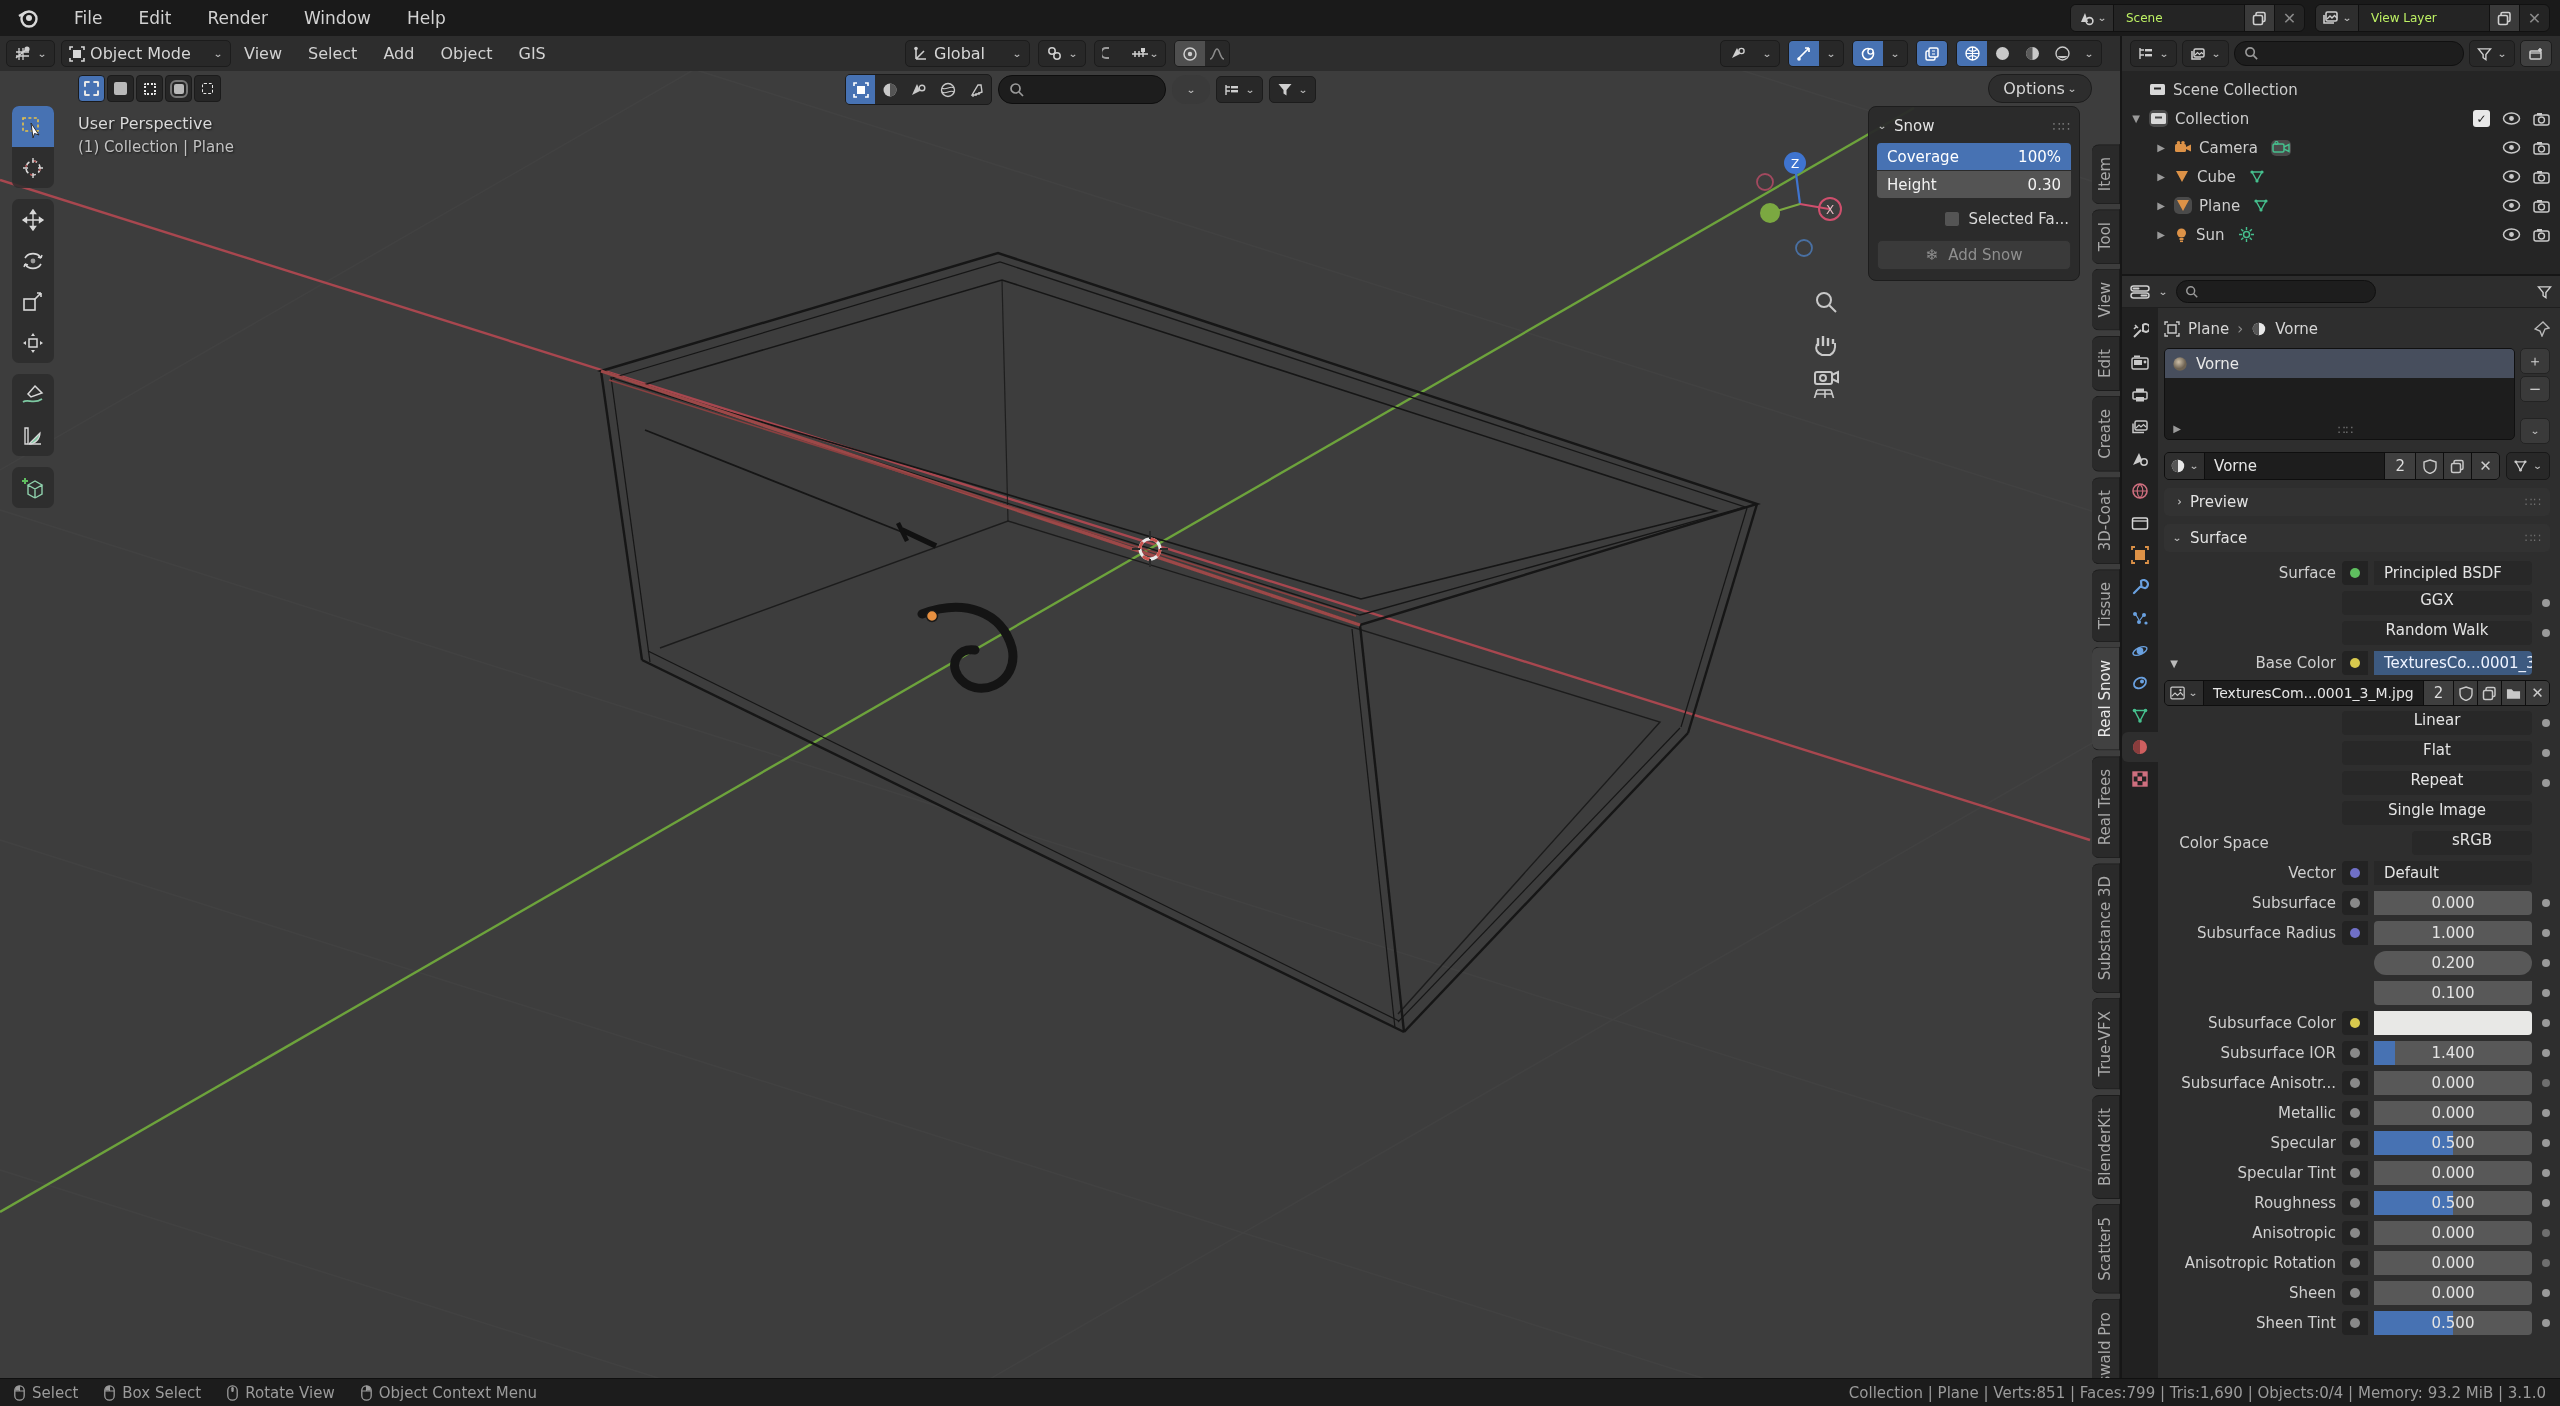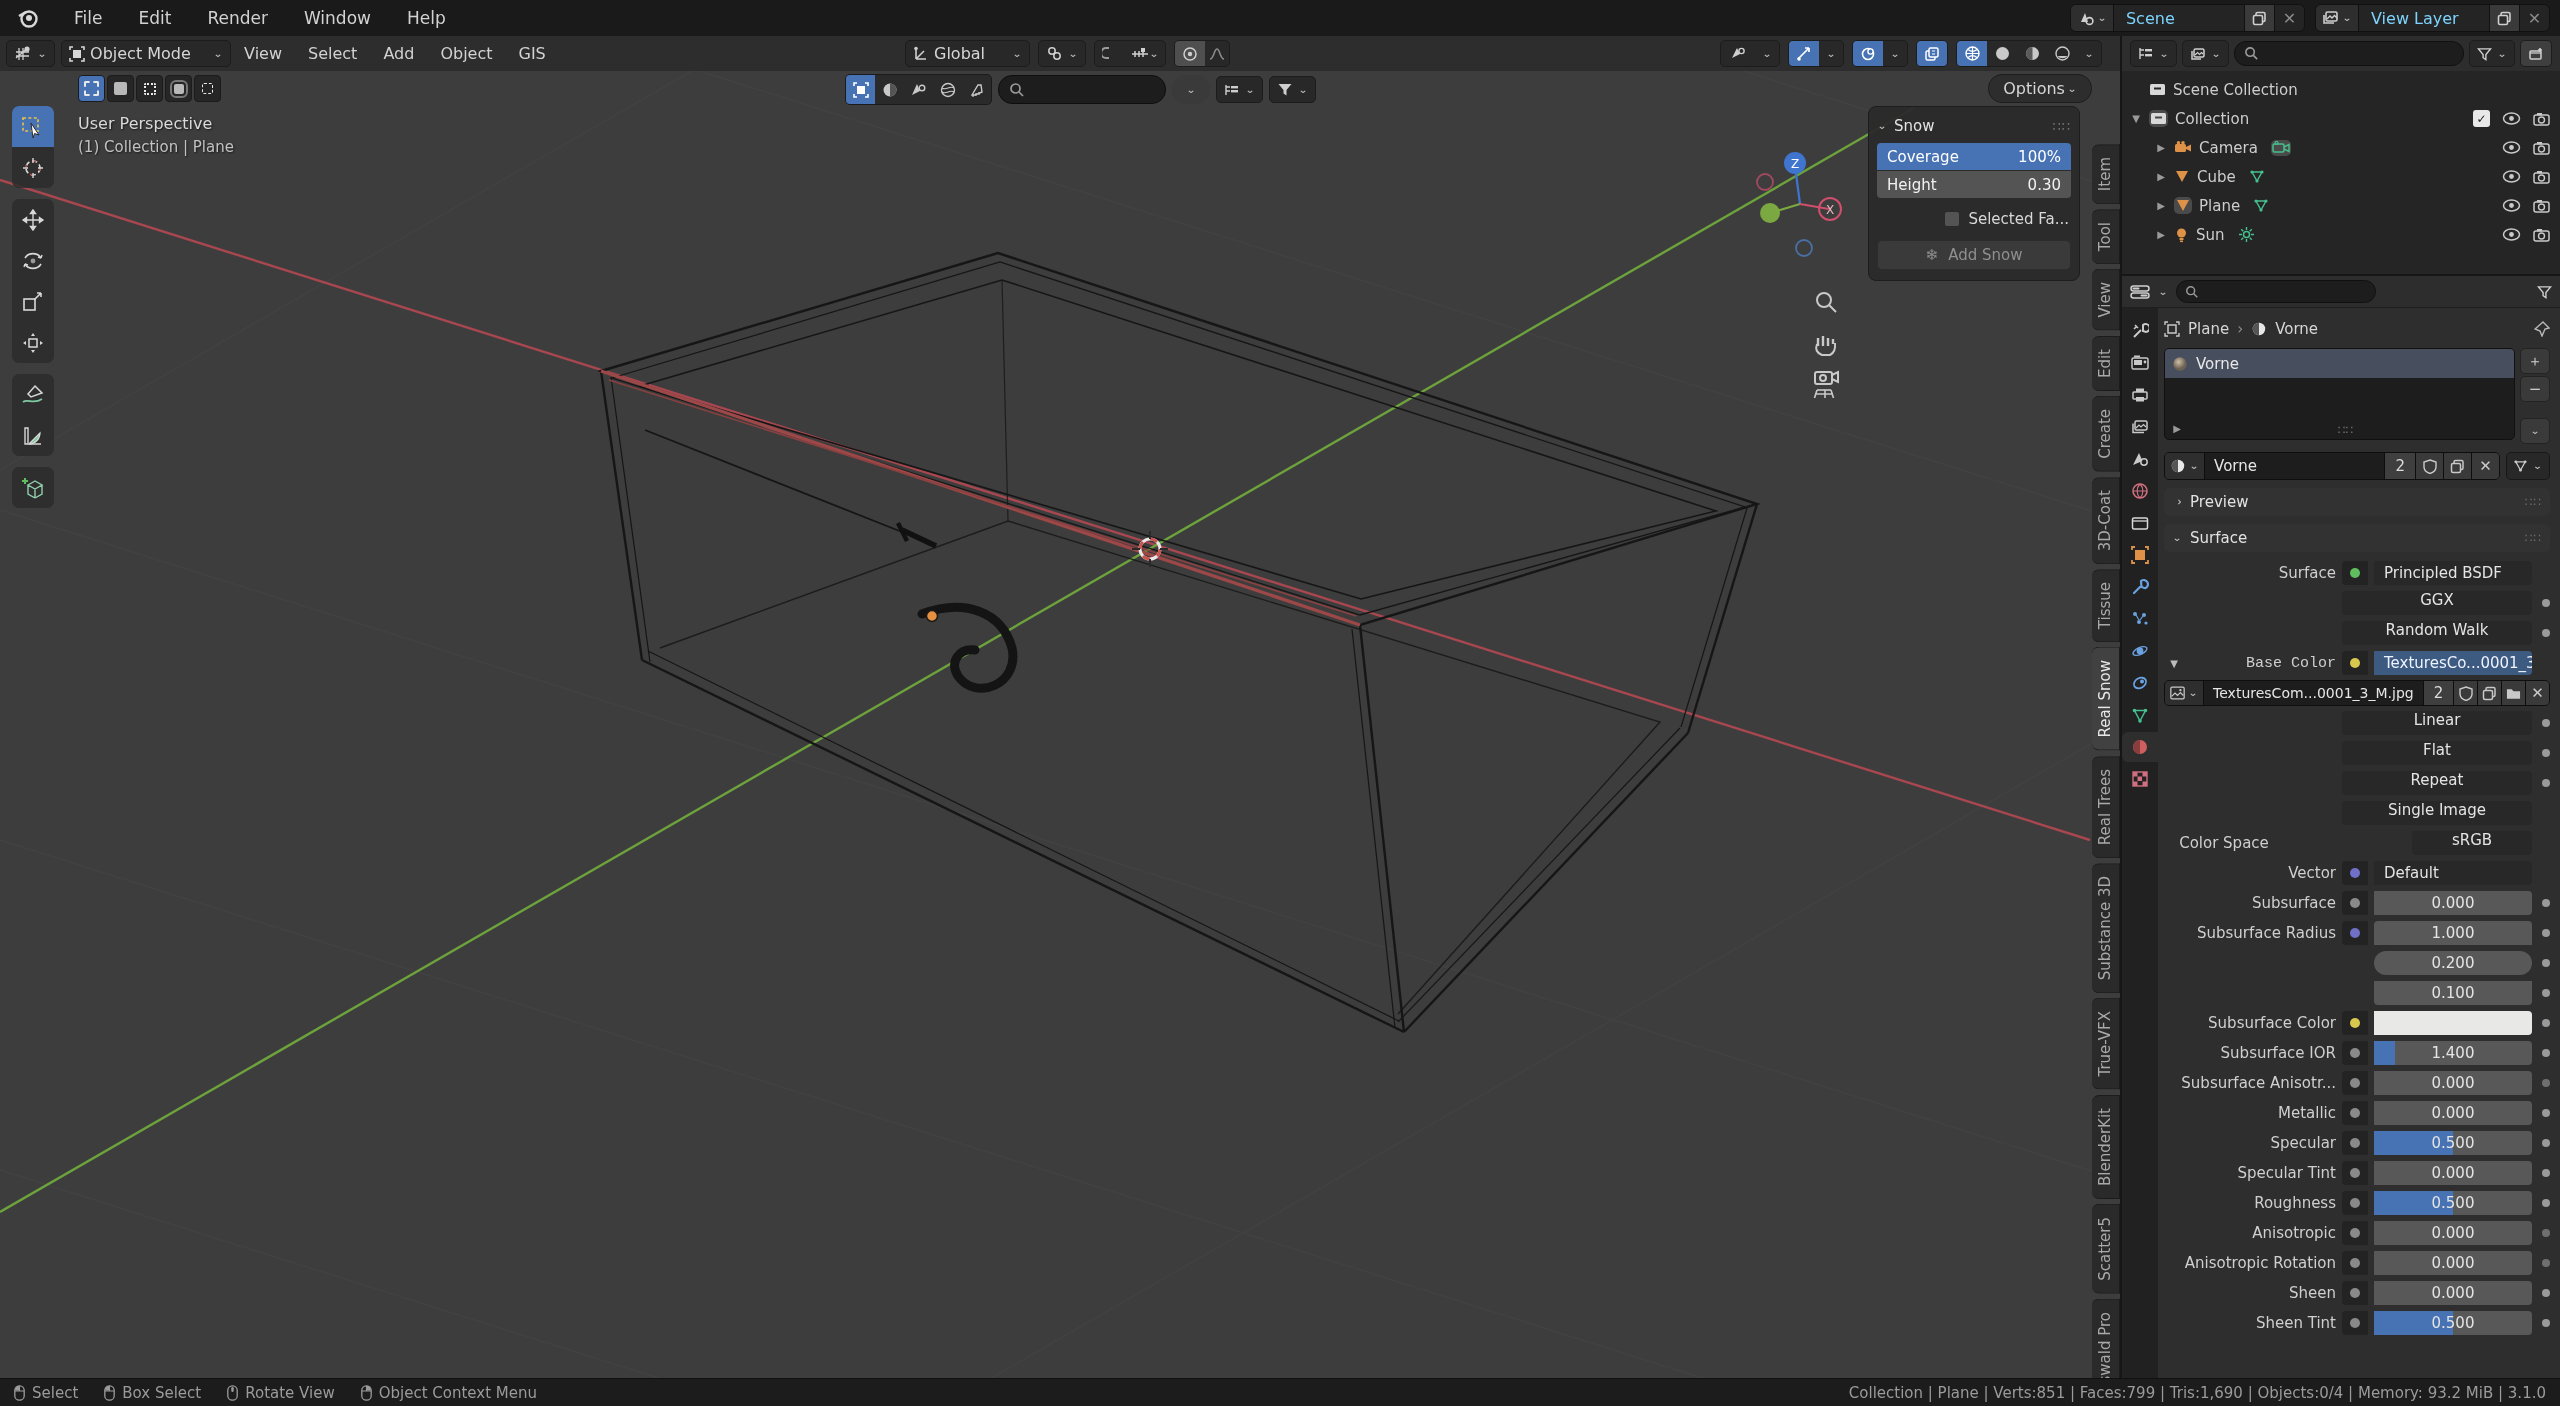--- a/index.html
+++ b/index.html
@@ -12,21 +12,21 @@
   .logo { width:56px; display:flex; justify-content:center; align-items:center; }
   .menu-item { padding:0 18px; font-size:17px; color:#d2d2d2; line-height:36px; cursor:default; }
   .ws-tabs { display:flex; margin-left:56px; height:36px; align-items:flex-end; }
   .ws-tab { padding:6px 20px 7px; font-size:17px; color:#9a9a9a; border-radius:6px 6px 0 0; }
   .ws-tab.active { background:#3a3a3a; color:#e8e8e8; }
   .topbar-right { margin-left:auto; display:flex; gap:10px; padding-right:10px; }
   .id-selector { display:flex; align-items:center; background:#242424; border:1px solid #111;
     border-radius:6px; height:28px; overflow:hidden; }
   .id-selector .icon-btn { background:#2e2e2e; height:100%; display:flex; align-items:center;
     padding:0 6px; gap:2px; border-right:1px solid #111; }
-  .id-selector .name { font-size:16px; padding:0 12px; min-width:130px; color:#7dd3fc; }
+  .id-selector .name { font-size:12px; padding:0 12px; min-width:130px; color:#bef264; }
   .id-selector .mini { background:#3a3a3a; height:100%; width:30px; display:flex; align-items:center;
     justify-content:center; border-left:1px solid #111; color:#cfcfcf; }
   .id-selector .mini.x { background:transparent; color:#8a8a8a; }
 
   
   .middle { flex:1; display:flex; min-height:0; }
   .vp-region { position:relative; width:2120px; background:#3d3d3d; overflow:hidden; }
 
   
   .vp-header { position:absolute; left:0; top:0; right:0; height:35px; background:#2d2d2d;
@@ -1083,21 +1083,21 @@
               <div class="prow">
                 <span class="lbl"></span>
                 <div class="field rounded">
                     <span class="cv">Random Walk</span>
                     <span class="chev">⌄</span>
                   </div>
                 <span class="deco"></span>
               </div>
               <div class="prow">
                 <span class="lbl mini-exp">▼</span>
-                <span class="lbl" style="flex:0 0 152px; width:152px;font-family:Liberation Mono, monospace;">Base Color</span>
+                <span class="lbl" style="flex:0 0 152px; width:152px;">Base Color</span>
                 <div class="socket">
                     <span class="dot" style="background:#d8c94e;"></span>
                   </div>
                 <div class="field bluefield">
                     <span class="cv">TexturesCo...0001_3_M.jpg</span>
                   </div>
                 <span class="deco" style="visibility:hidden;"></span>
               </div>
               <div class="prow">
                 <div class="mat-id" style="height:26px;">

